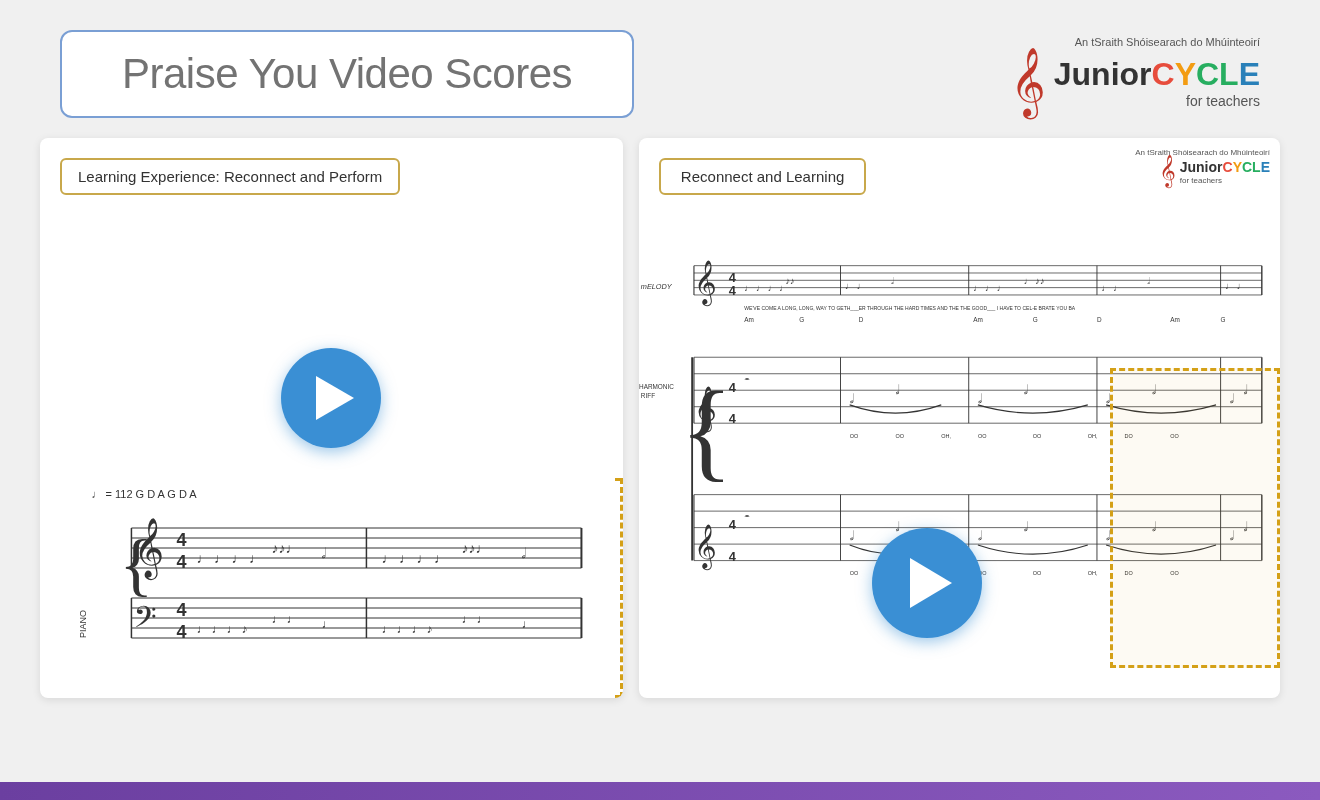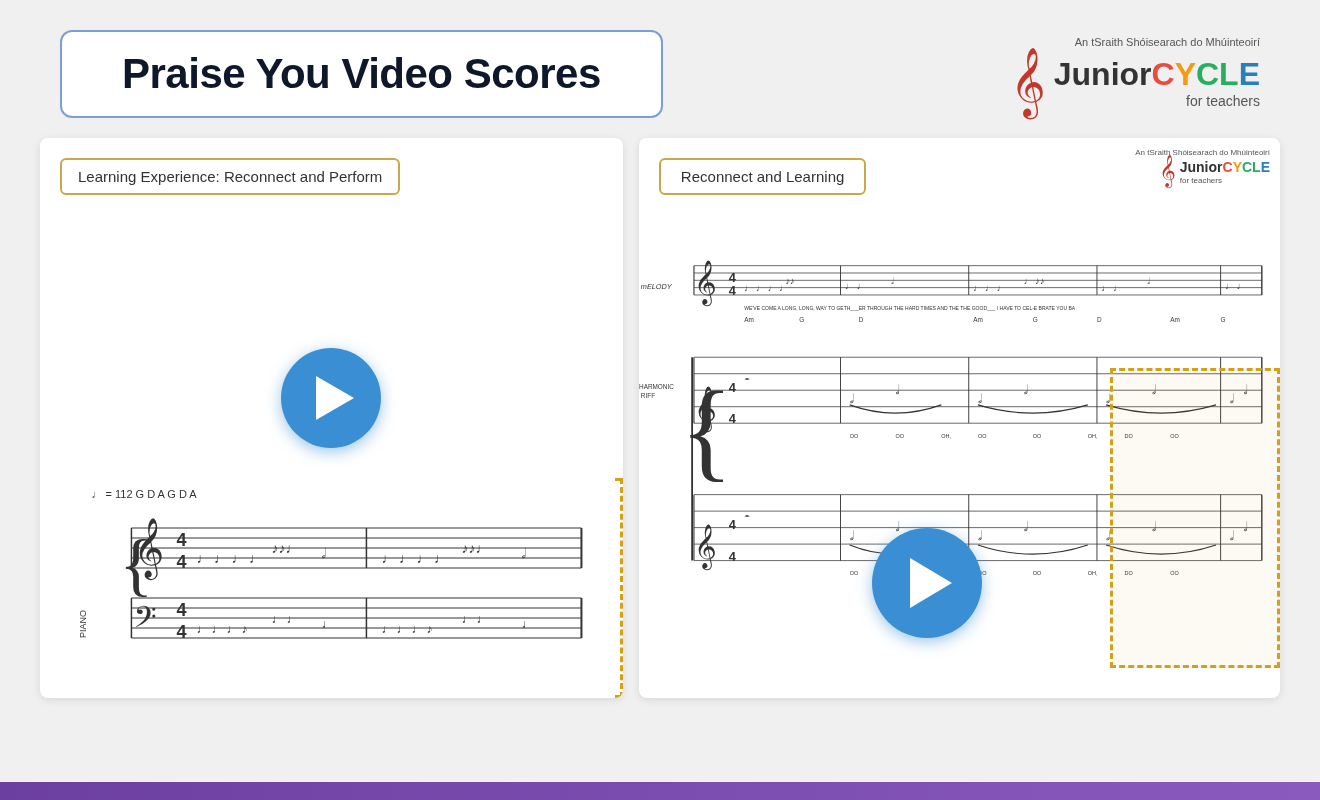--- a/index.html
+++ b/index.html
@@ -23,22 +23,22 @@
 
     .title-box {
       border: 2px solid #7a9fd4;
       border-radius: 12px;
       padding: 18px 60px;
       background: white;
     }
 
     .title-text {
       font-size: 42px;
-      font-weight: bold;
-      color: #0f172a;
+      font-weight: normal;
+      color: #737373;
       letter-spacing: -0.5px;
     }
 
     .logo-area {
       display: flex;
       flex-direction: column;
       align-items: flex-end;
     }
 
     .logo-small-text {

